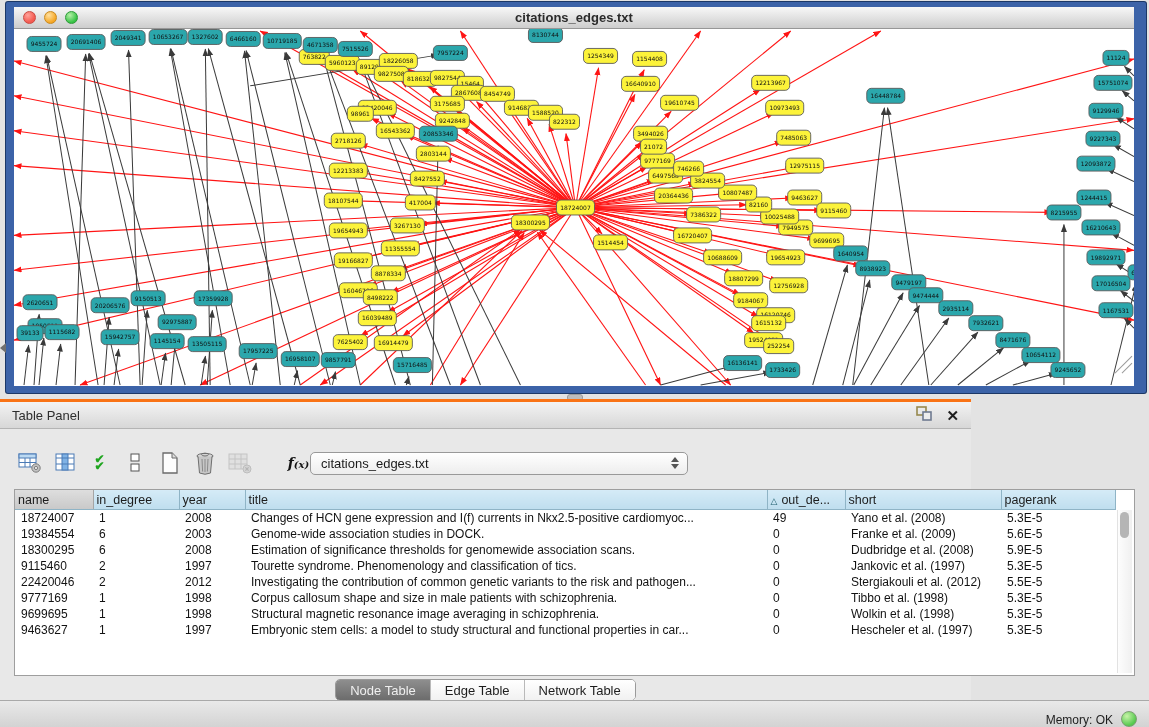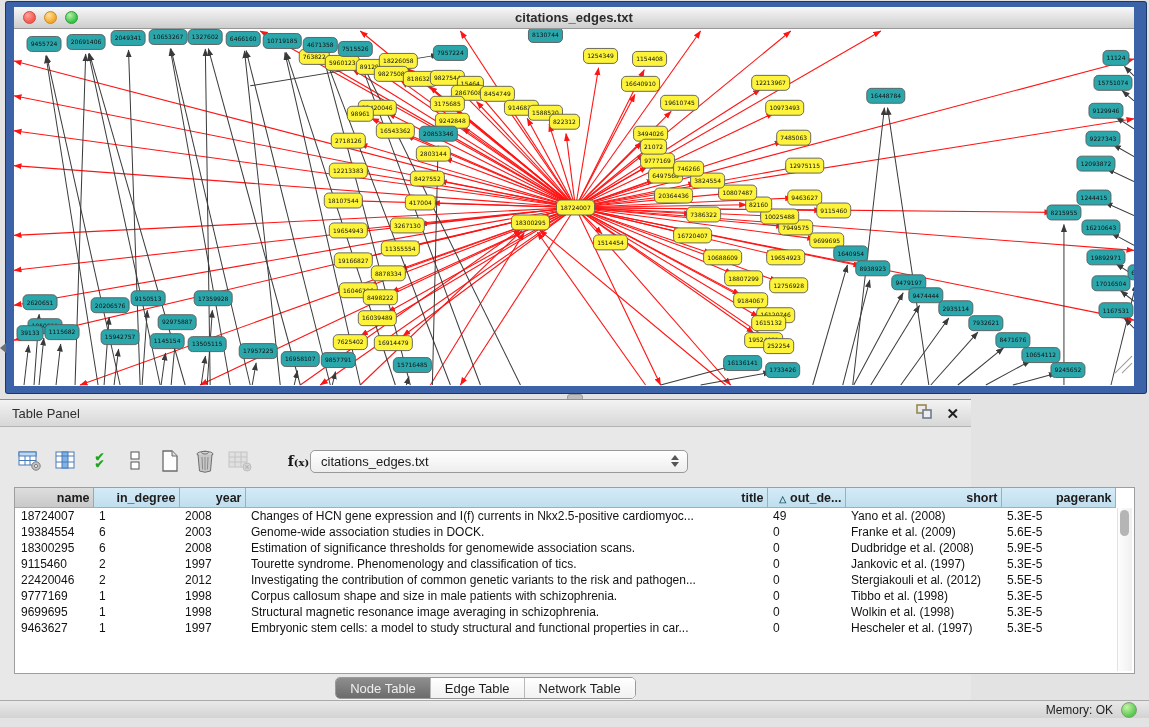--- a/index.html
+++ b/index.html
@@ -26,65 +26,65 @@
   .light{width:13px;height:13px;border-radius:50%;box-sizing:border-box;}
   .light.red{background:radial-gradient(circle at 35% 30%,#FFA39B,#F45B51 65%);border:1px solid #C94A42;}
   .light.yellow{background:radial-gradient(circle at 35% 30%,#FFE0A0,#F5A623 70%);border:1px solid #C98A1E;}
   .light.green{background:radial-gradient(circle at 35% 30%,#B6F0A8,#35C244 70%);border:1px solid #2D9A37;}
   .canvas{position:relative;width:100%;height:calc(100% - 21px);background:#fff;overflow:hidden;}
   .canvas svg{position:absolute;left:0;top:0;width:100%;height:100%;}
   
   .split-nub{position:absolute;left:567px;top:394px;width:14px;height:5px;border-radius:3px;background:#BDBDBD;border:1px solid #9B9B9B;}
   .edge-arrow{position:absolute;left:0px;top:343px;width:0;height:0;border-top:5px solid transparent;border-bottom:5px solid transparent;border-right:6px solid #6F6F6F;}
   
-  .table-panel{position:absolute;left:0;top:399px;width:971px;height:301px;background:#E8E8E8;border-top:1px solid #f97316;box-sizing:border-box;}
+  .table-panel{position:absolute;left:0;top:399px;width:971px;height:301px;background:#E8E8E8;border-top:3px solid #f97316;box-sizing:border-box;}
   .tp-header{height:27px;background:linear-gradient(#F3F3F3,#D7D7D7);border-bottom:1px solid #B4B4B4;display:flex;align-items:center;padding:0 12px;box-sizing:border-box;}
   .tp-title{font-size:13px;color:#2E2E2E;}
   .tp-actions{margin-left:auto;display:flex;align-items:center;gap:14px;}
   .tp-close{font-size:15px;font-weight:bold;color:#1E1E1E;line-height:1;cursor:default;}
   .toolbar{position:absolute;left:16px;top:45px;display:flex;align-items:center;gap:8px;height:32px;}
   .tool-btn{width:27px;height:27px;display:flex;align-items:center;justify-content:center;}
   .checks{color:#1FA51F;font-weight:bold;font-size:12px;line-height:7px;text-align:left;}
-  .fx{font-family:"DejaVu Serif",serif;font-weight:bold;font-size:14px;color:#141414;margin-left:48px;}
+  .fx{font-family:"DejaVu Serif",serif;font-style:italic;font-weight:bold;font-size:14px;color:#141414;margin-left:48px;}
   .fx .paren{font-size:10px;}
   .combo{
     margin-left:14px;width:378px;height:23px;box-sizing:border-box;
     background:linear-gradient(#FFFFFF,#EDEDED);border:1px solid #999;border-radius:5px;
     display:flex;align-items:center;padding:0 6px 0 10px;font-size:13px;color:#1B1B1B;
   }
   .combo-arrows{margin-left:auto;display:flex;flex-direction:column;gap:2px;align-items:center;padding-right:2px;}
   .tri-up{width:0;height:0;border-left:4px solid transparent;border-right:4px solid transparent;border-bottom:5px solid #555;}
   .tri-down{width:0;height:0;border-left:4px solid transparent;border-right:4px solid transparent;border-top:5px solid #555;}
   
   .table-wrap{
     position:absolute;left:14px;top:87px;width:1121px;height:187px;box-sizing:border-box;
     background:#fff;border:1px solid #9E9E9E;overflow:hidden;
   }
   table.node-table{border-collapse:collapse;table-layout:fixed;width:1100px;font-size:12px;color:#121212;}
   table.node-table th{
     height:19px;background:linear-gradient(#D5EBF7,#BFDEEE);
     border-right:1px solid #8FB4C6;border-bottom:1px solid #8FB4C6;
-    font-weight:bold;font-size:12.5px;color:#1C1C1C;text-align:right;padding:0 3px;overflow:hidden;white-space:nowrap;
+    font-weight:normal;font-size:12.5px;color:#1C1C1C;text-align:left;padding:0 3px;overflow:hidden;white-space:nowrap;
   }
   table.node-table th.first{background:linear-gradient(#DEDEDE,#C9C9C9);border-right:1px solid #A5A5A5;}
   table.node-table th .sort{font-size:9px;color:#22606F;margin-right:4px;}
   table.node-table td{
     height:16px;padding:0 2px 0 6px;white-space:nowrap;overflow:hidden;border:none;
   }
   
   .vscroll{position:absolute;right:2px;top:20px;bottom:2px;width:14px;background:linear-gradient(90deg,#FDFDFD,#F0F0F0);border-left:1px solid #E2E2E2;}
   .vthumb{position:absolute;left:2px;top:2px;width:9px;height:26px;border-radius:5px;background:#B5B5B5;}
   
   .tabs-row{position:absolute;left:0;top:277px;width:100%;display:flex;justify-content:center;}
   .segmented{display:flex;border:1px solid #9A9A9A;border-radius:5px;overflow:hidden;background:#FCFCFC;height:20px;box-shadow:0 1px 0 rgba(255,255,255,.7);}
   .seg-btn{display:flex;align-items:center;padding:0 14px;font-size:13px;color:#1D1D1D;border-left:1px solid #B9B9B9;background:linear-gradient(#FFFFFF,#F1F1F1);}
   .seg-btn:first-child{border-left:none;}
   .seg-btn.selected{background:linear-gradient(#8E8E8E,#6C6C6C);color:#EFEFEF;}
   
-  .status-bar{position:absolute;left:0;top:700px;width:1149px;height:18px;box-sizing:border-box;background:linear-gradient(#E9E9E9,#D3D3D3);border-top:1px solid #A9A9A9;display:flex;align-items:center;justify-content:flex-end;padding-right:12px;gap:8px;}
+  .status-bar{position:absolute;left:0;top:700px;width:1149px;height:27px;box-sizing:border-box;background:linear-gradient(#E9E9E9,#D3D3D3);border-top:1px solid #A9A9A9;display:flex;align-items:flex-end;justify-content:flex-end;padding-right:12px;gap:8px;}
   .mem-label{font-size:12px;color:#1E1E1E;}
   .mem-dot{width:16px;height:16px;border-radius:50%;background:radial-gradient(circle at 35% 30%,#C8F3A8,#56C94F 70%);border:1px solid #7E9E72;box-sizing:border-box;}
 </style>
 </head>
 <body>
 
 <div class="net-window">
   <div class="titlebar">
     <div class="lights">
       <span class="light red"></span>

